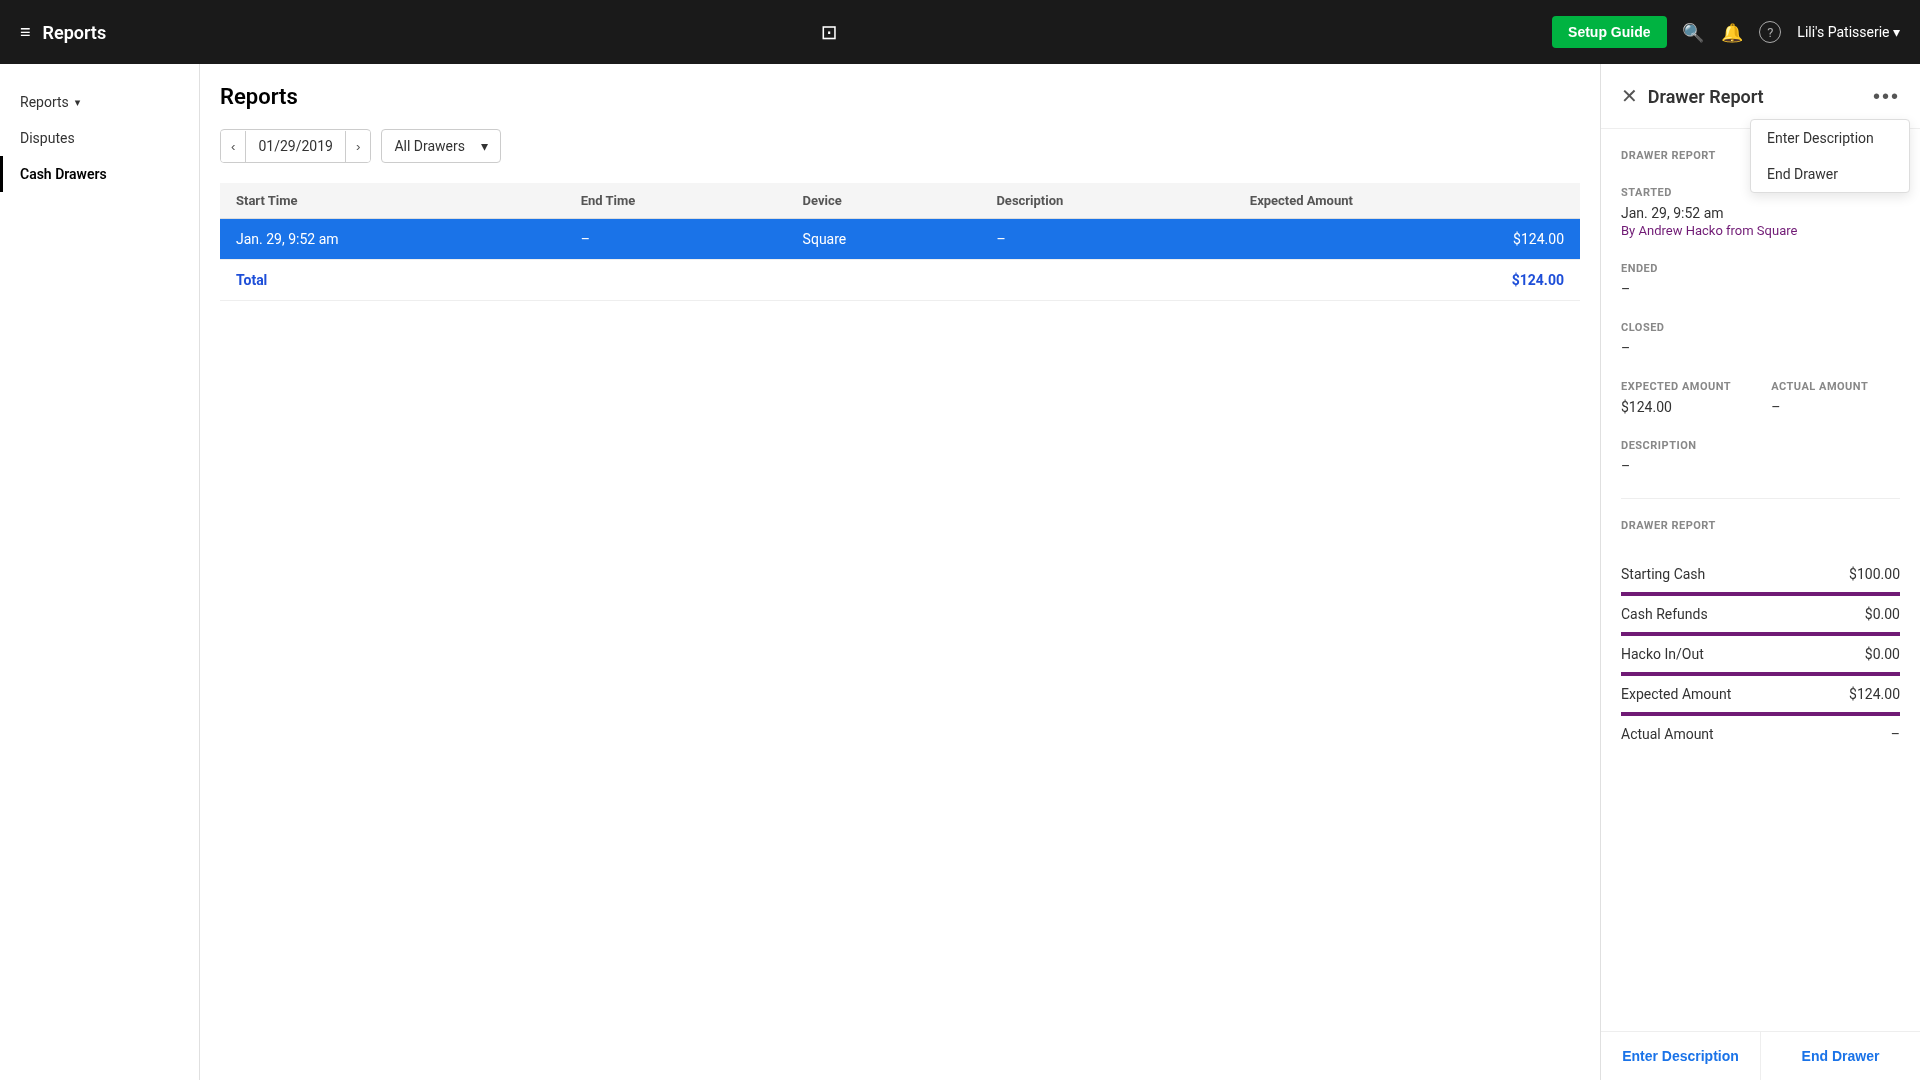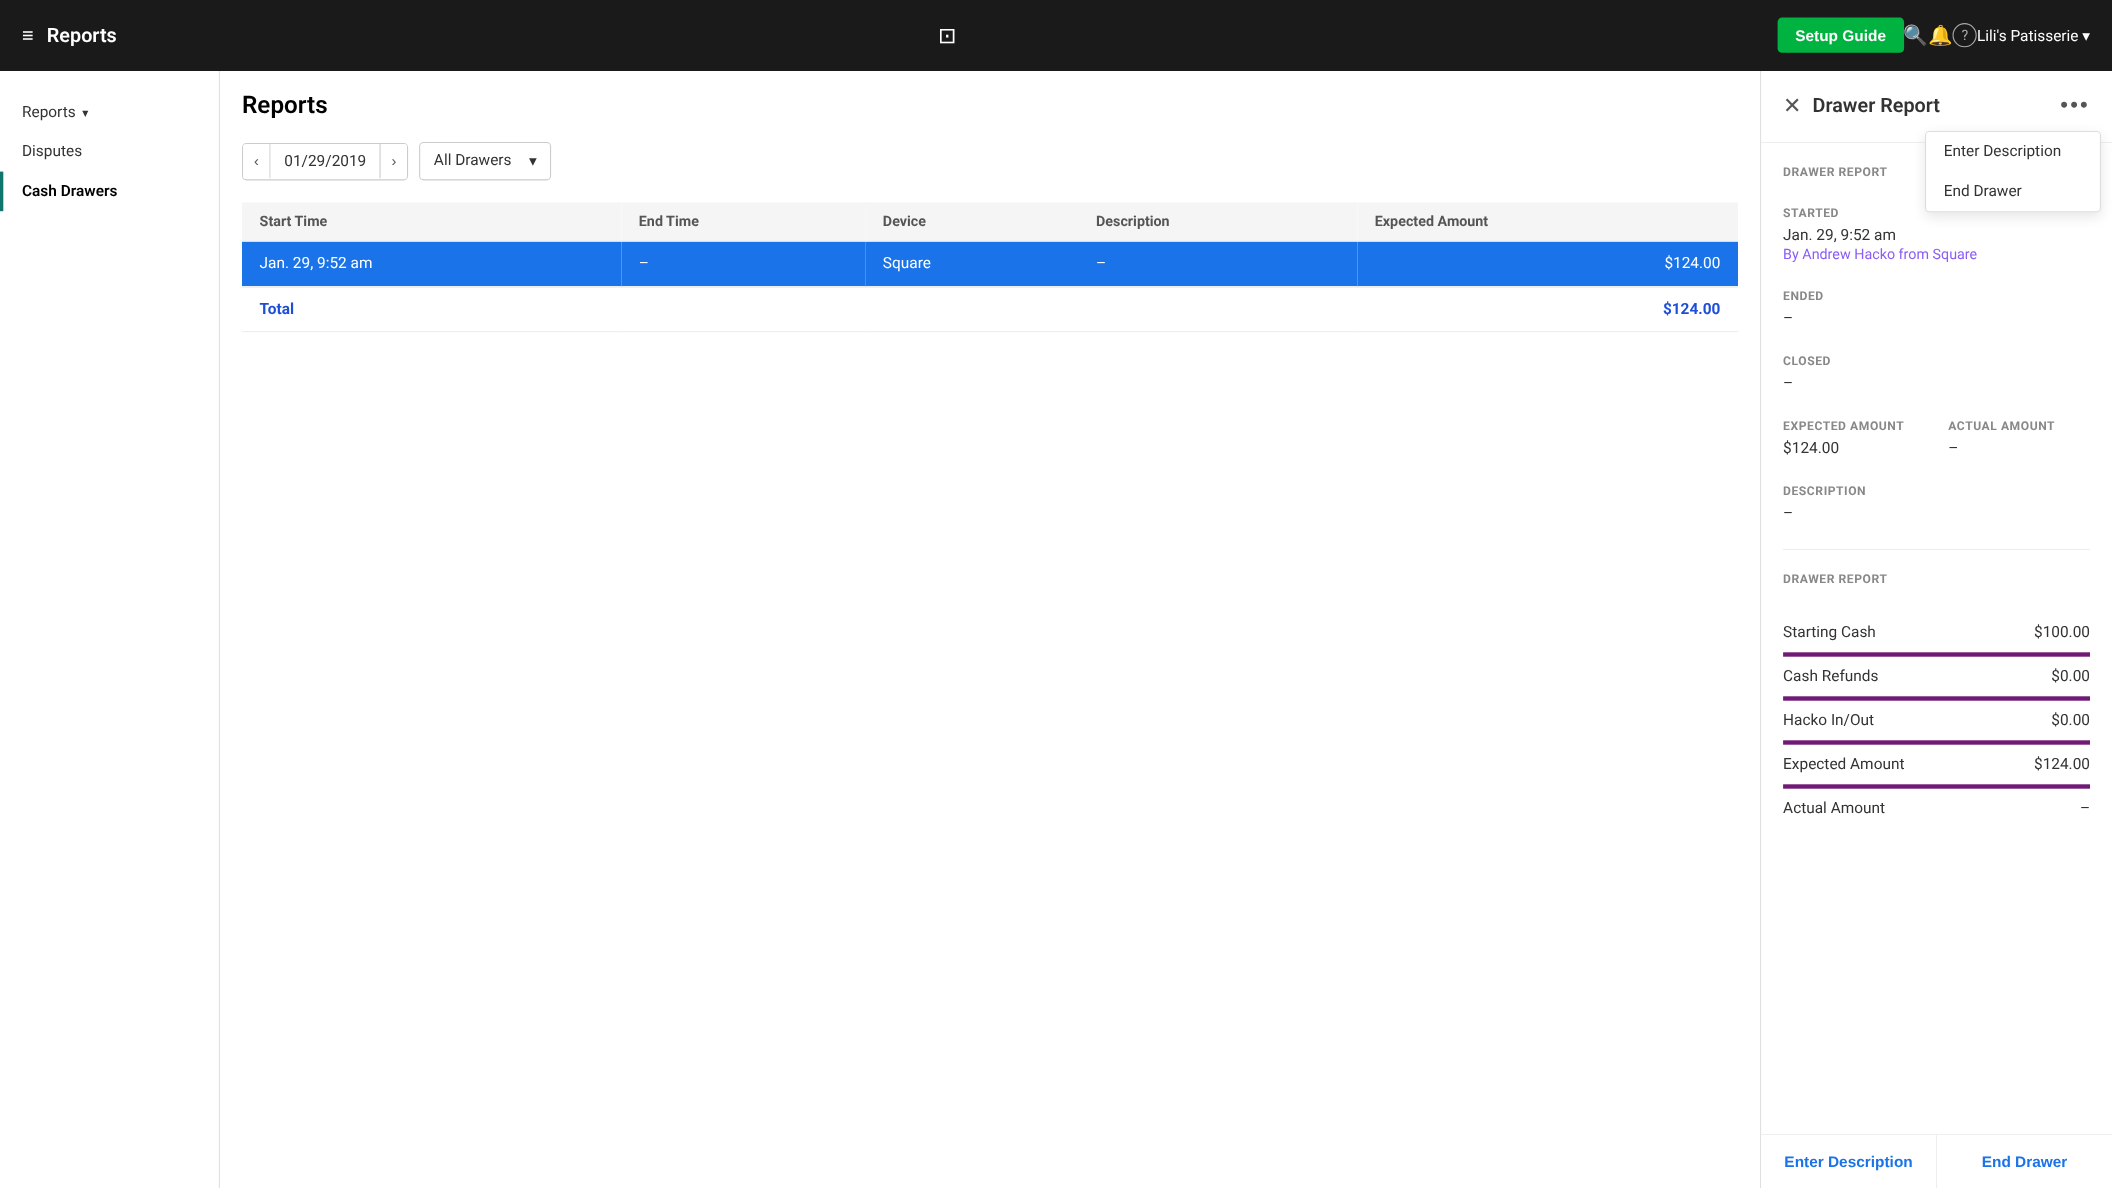--- a/index.html
+++ b/index.html
@@ -14,21 +14,21 @@
       padding: 0 20px;
       position: fixed;
       top: 0; left: 0; right: 0;
       z-index: 100;
     }
     .top-nav-left { display: flex; align-items: center; gap: 12px; }
     .hamburger-icon { color: #fff; font-size: 18px; cursor: pointer; }
     .top-nav-title { color: #fff; font-size: 18px; font-weight: 600; }
     .top-nav-center { flex: 1; display: flex; justify-content: center; }
     .square-logo { color: #fff; font-size: 20px; }
-    .top-nav-right { display: flex; align-items: center; }
+    .top-nav-right { display: flex; align-items: center; gap: 16px; }
     .setup-guide-btn {
       background: #00b341;
       color: #fff;
       border: none;
       padding: 8px 16px;
       border-radius: 4px;
       font-size: 14px;
       font-weight: 600;
       cursor: pointer;
     }
@@ -54,21 +54,21 @@
     .sidebar-item {
       padding: 10px 20px;
       cursor: pointer;
       color: #333;
       display: flex;
       align-items: center;
       gap: 6px;
       font-size: 14px;
     }
     .sidebar-item.active {
-      border-left: 3px solid #0f766e;
+      border-left: 3px solid #000000;
       padding-left: 17px;
       font-weight: 600;
       color: #000;
     }
     .sidebar-item .chevron { font-size: 11px; }
 
     
     .main-content {
       flex: 1;
       padding: 20px;
@@ -198,21 +198,21 @@
     .drawer-section { margin-bottom: 24px; }
     .drawer-section-label {
       font-size: 11px;
       font-weight: 700;
       color: #888;
       letter-spacing: 0.5px;
       text-transform: uppercase;
       margin-bottom: 6px;
     }
     .drawer-section-value { font-size: 14px; color: #333; }
-    .drawer-section-sub { font-size: 13px; color: #8b5cf6; margin-top: 2px; }
+    .drawer-section-sub { font-size: 13px; color: #701a75; margin-top: 2px; }
 
     .drawer-two-col {
       display: flex;
       gap: 40px;
       margin-bottom: 24px;
     }
     .drawer-col {}
     .drawer-col .drawer-section-value { margin-top: 4px; }
 
     .drawer-divider { border: none; border-top: 1px solid #eee; margin: 20px 0; }

